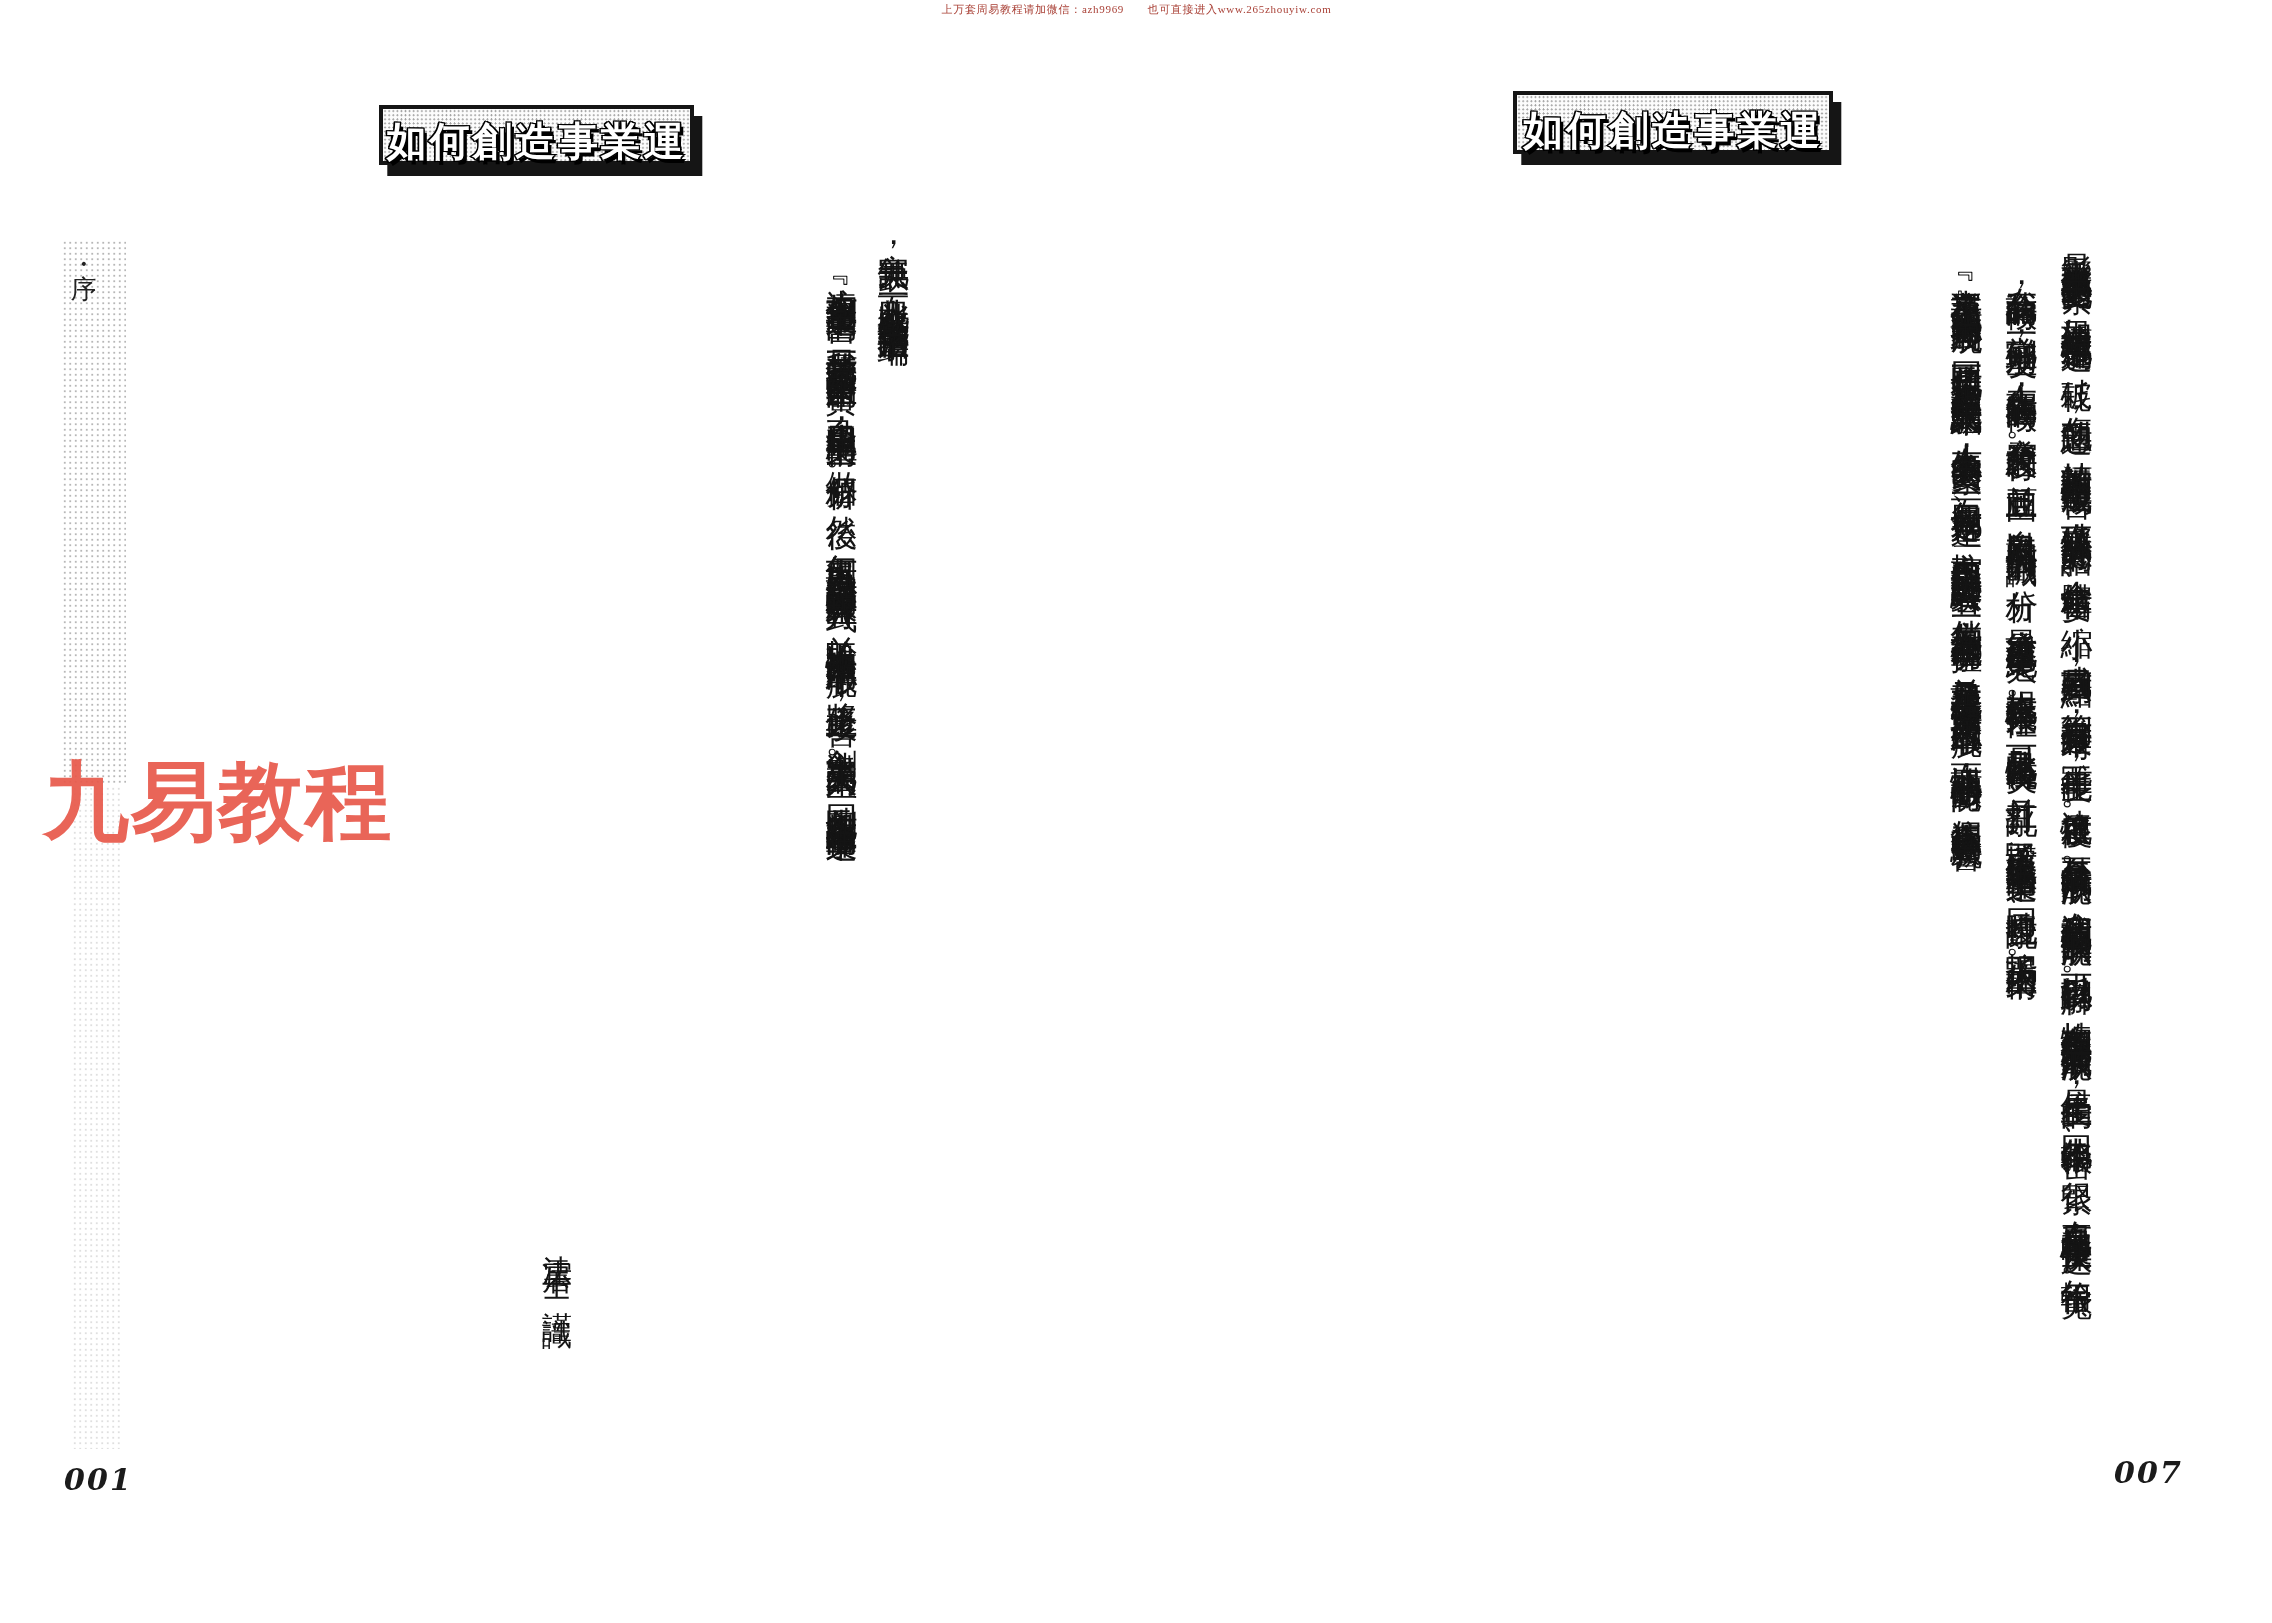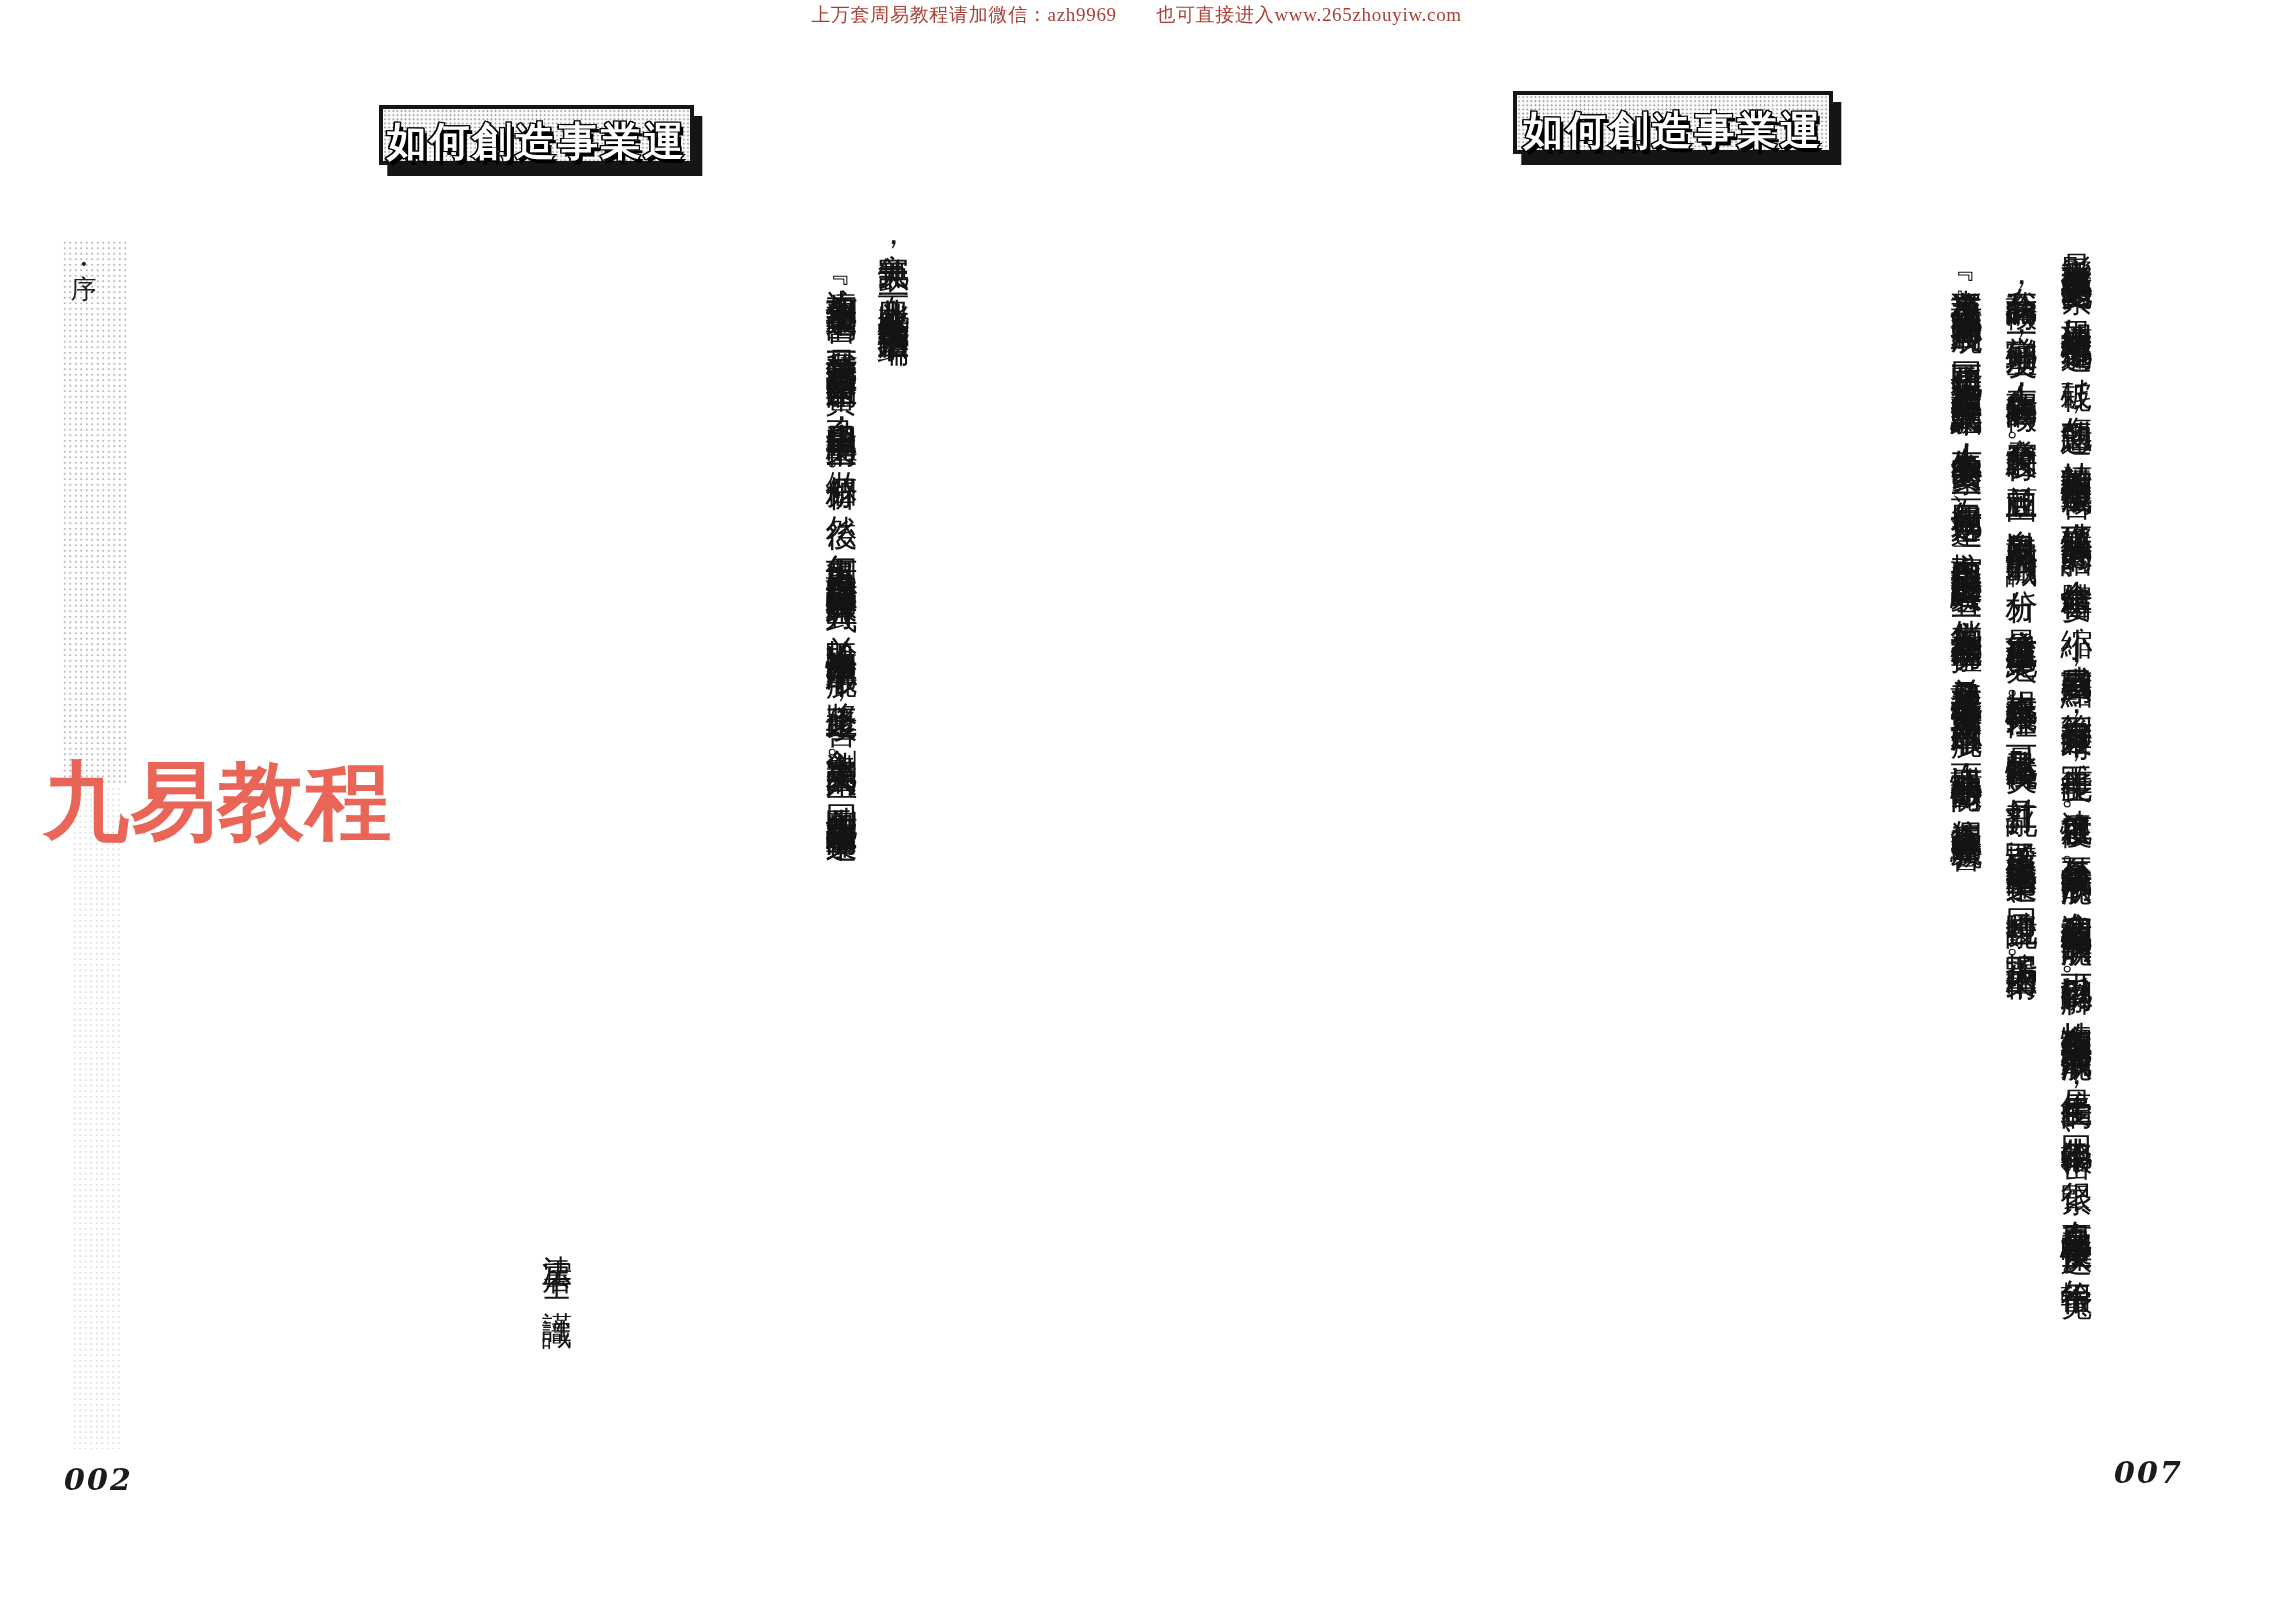--- a/index.html
+++ b/index.html
@@ -5,21 +5,21 @@
   html,body{margin:0;padding:0;}
   body{
     width:2273px;height:1623px;position:relative;overflow:hidden;
     background:#ffffff;
     font-family:"Liberation Serif","DejaVu Serif",serif;
     color:#141414;
   }
   
   .scan-header{
     position:absolute;top:2.1px;left:0;right:0;text-align:center;
-    font-size:19px;color:#a94036;letter-spacing:0.7px;
+    font-size:11px;color:#a94036;letter-spacing:0.7px;
     font-family:"Liberation Serif","DejaVu Serif",serif;
   }
   
   .banner{
     position:absolute;
     border:4.8px solid #151515;
     background-color:#fcfcfc;
     background-image:radial-gradient(#9e9e9e 0.8px, transparent 1px);
     background-size:4.1px 4.1px;
     box-shadow:8.3px 11px 0 #151515;
@@ -104,21 +104,21 @@
 
   <div class="page-text vertical left-text">
     <p>完美無缺，而此人就一定能佔上社會金字塔的上層頂端了。</p>
     <p class="indent">這本『如何創造事業運』的書，是我帶領讀者一同來對自己生命的本質、自己生命工程的架構，做一個分析。然後，每個人可以為自己設計出屬於自己的特殊人生方程式，並檢驗出過去生命歷程中的小瑕疵，將之修正改善，創造出完美崇高的人生。同時也創造出永在高峰的事業運。</p>
   </div>
 
   <div class="signature vertical">法雲居士　謹識</div>
 
   <div class="watermark">九易教程</div>
 
-  <div class="page-number pn-left">002</div>
+  <div class="page-number pn-left">001</div>
 </div>
 
 <div>
   <div class="banner banner-right">
     <span class="banner-text">如何創造事業運</span>
   </div>
 
   <div class="page-text vertical right-text">
     <p>是影響人生成就與事業的變化因素。如果連續幾個流年都是弱運、破耗、傷剋的惡運，持續的對人的生命體造成傷害、破耗而減少供應養分的話，生命體會枯萎、縮小，或者是回到原點，等到再有好運來時，雖再能生長，速度就很慢了。甚至會長成畸形的狀況。這在我們觀察植物生長的狀況，也可以得到瞭解。植物在冬季嚴寒傷倍受摧殘的狀況下，是停止生長的，因此年輪很密、很緊。在春夏風和日暖中生長快速，年輪很寬。</p>
     <p class="indent">在我論命的時候，常碰到一些朋友，在人生行弱運的時候，突發奇想的改行。並且頑固、自以為是的不聽任何人的勸誡、分析。最後才發現自己已年紀老大，根本也沒有本錢來任性了。可是此時已後悔晚矣！並且打亂、毀壞了自己人生原本還不錯的事業運。同時也擾亂、搗毀了人生的架構。</p>

